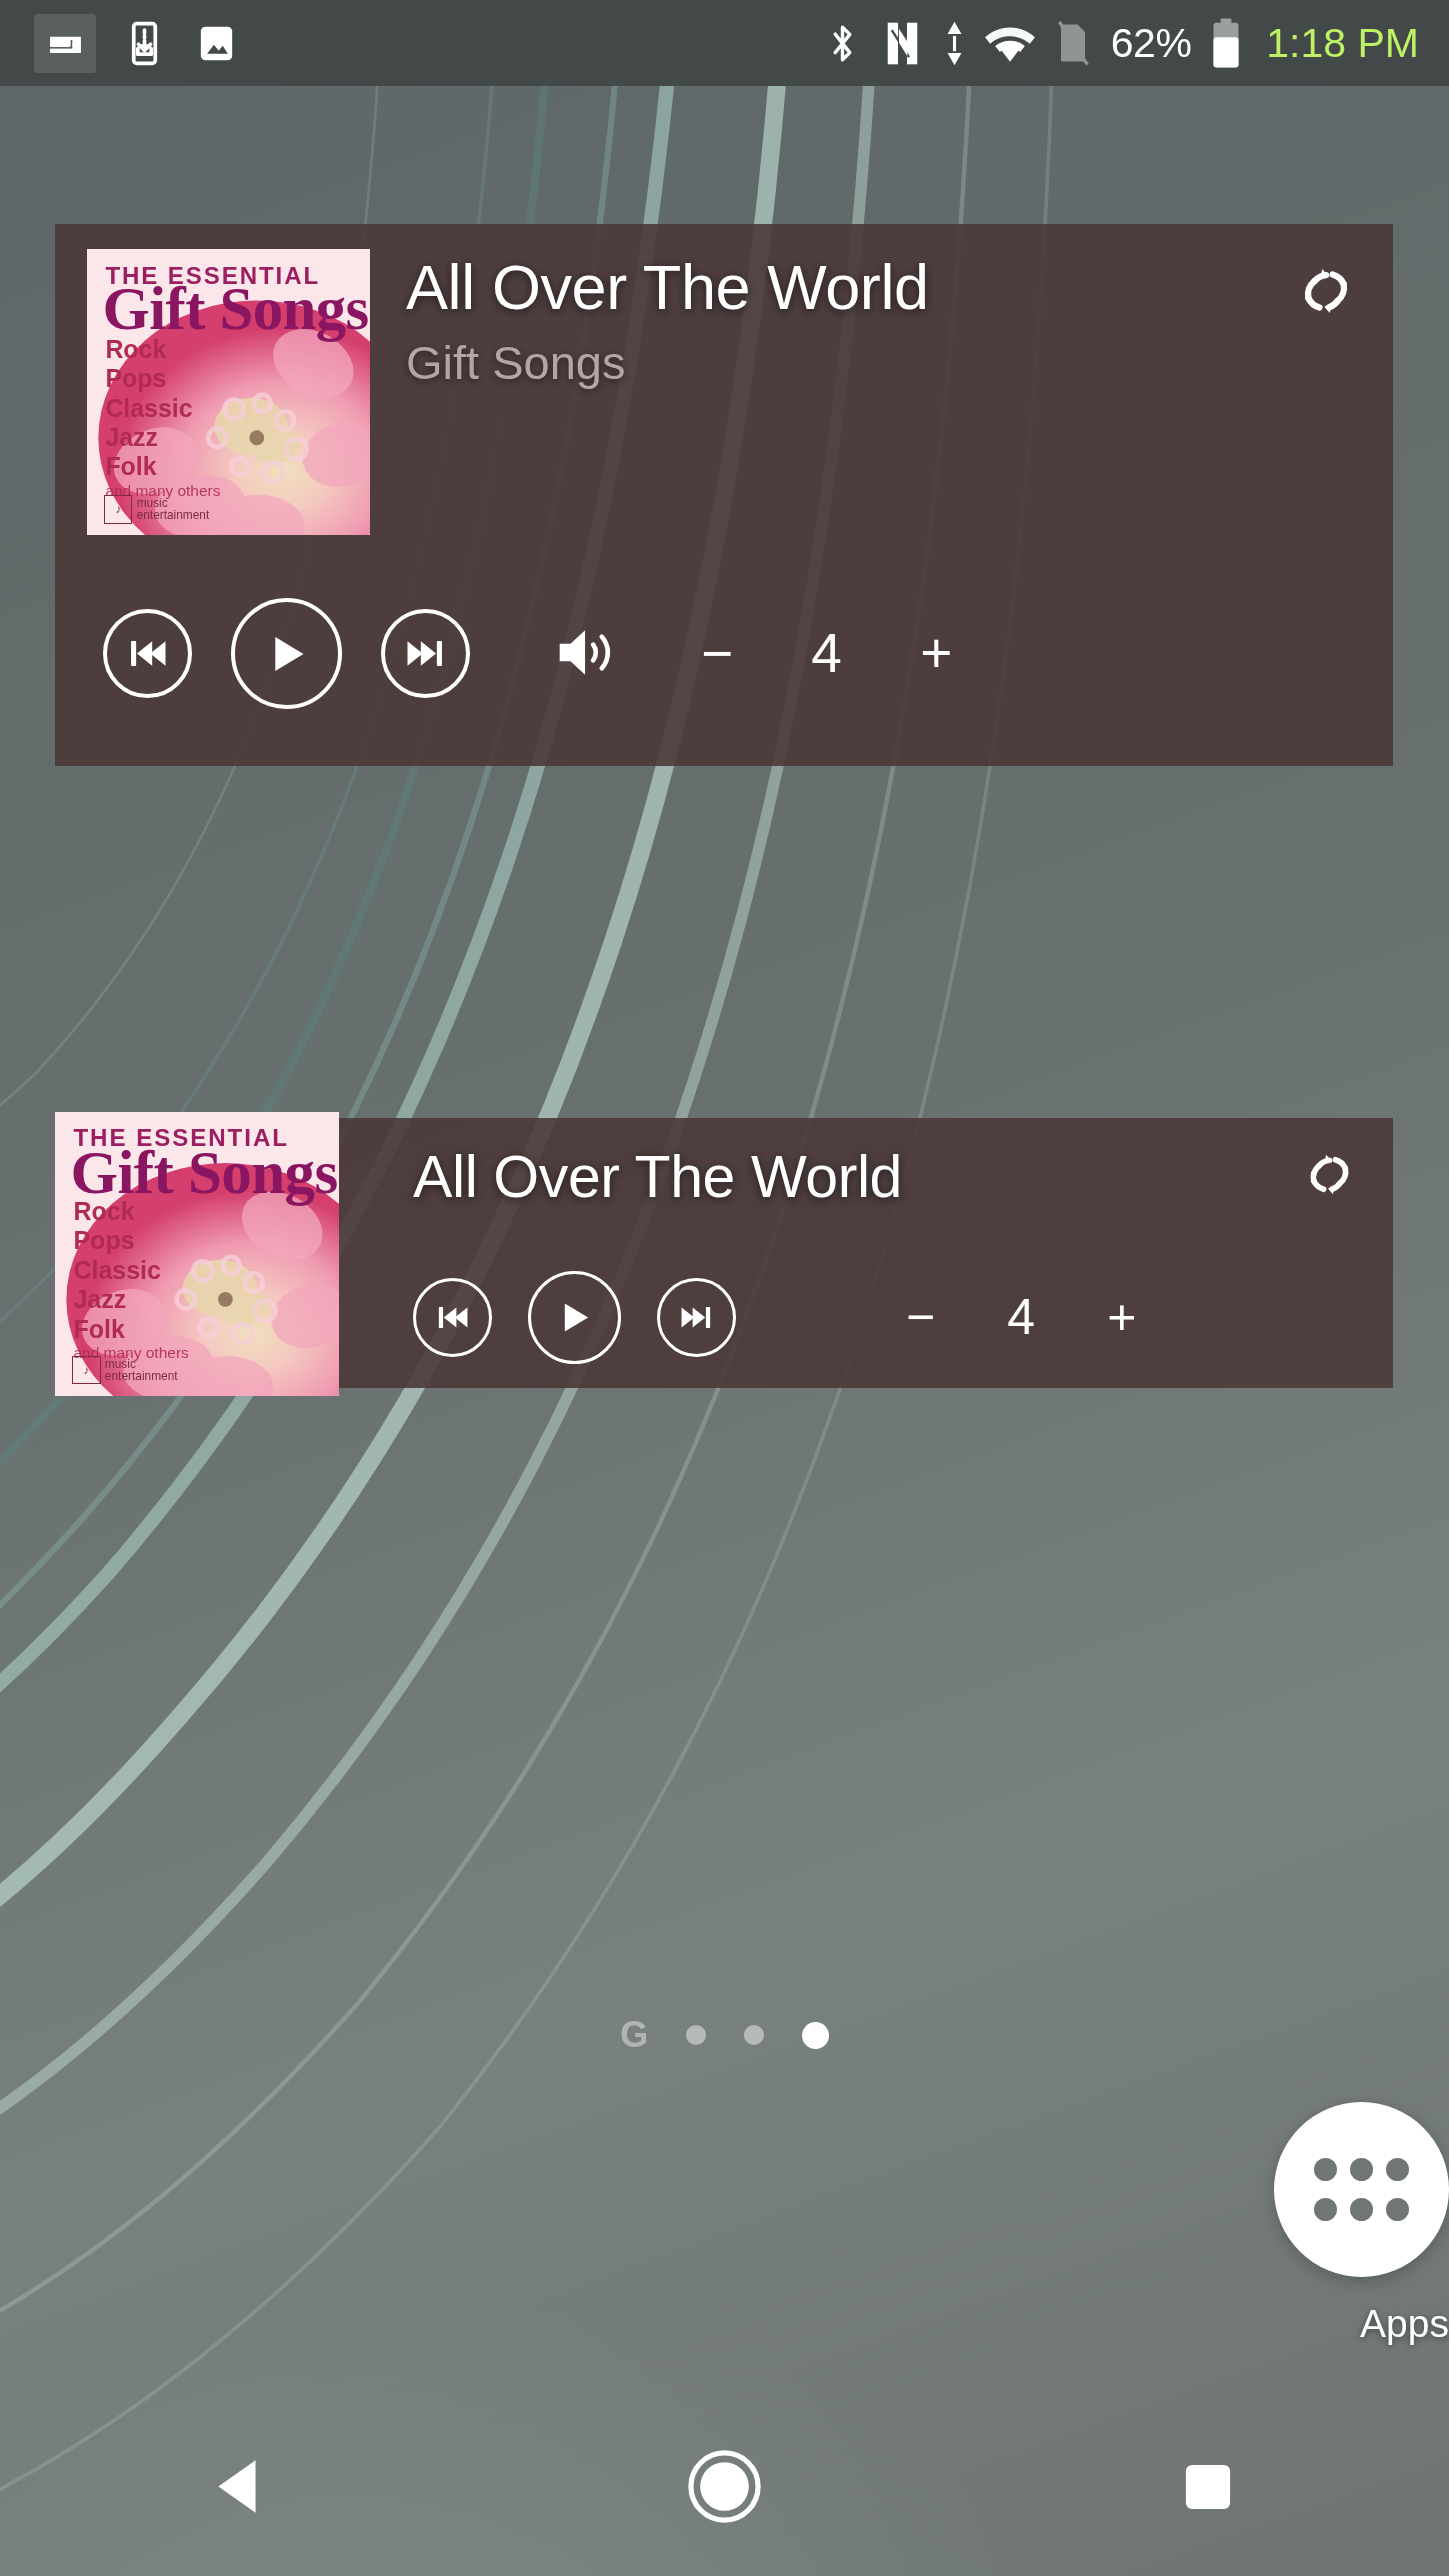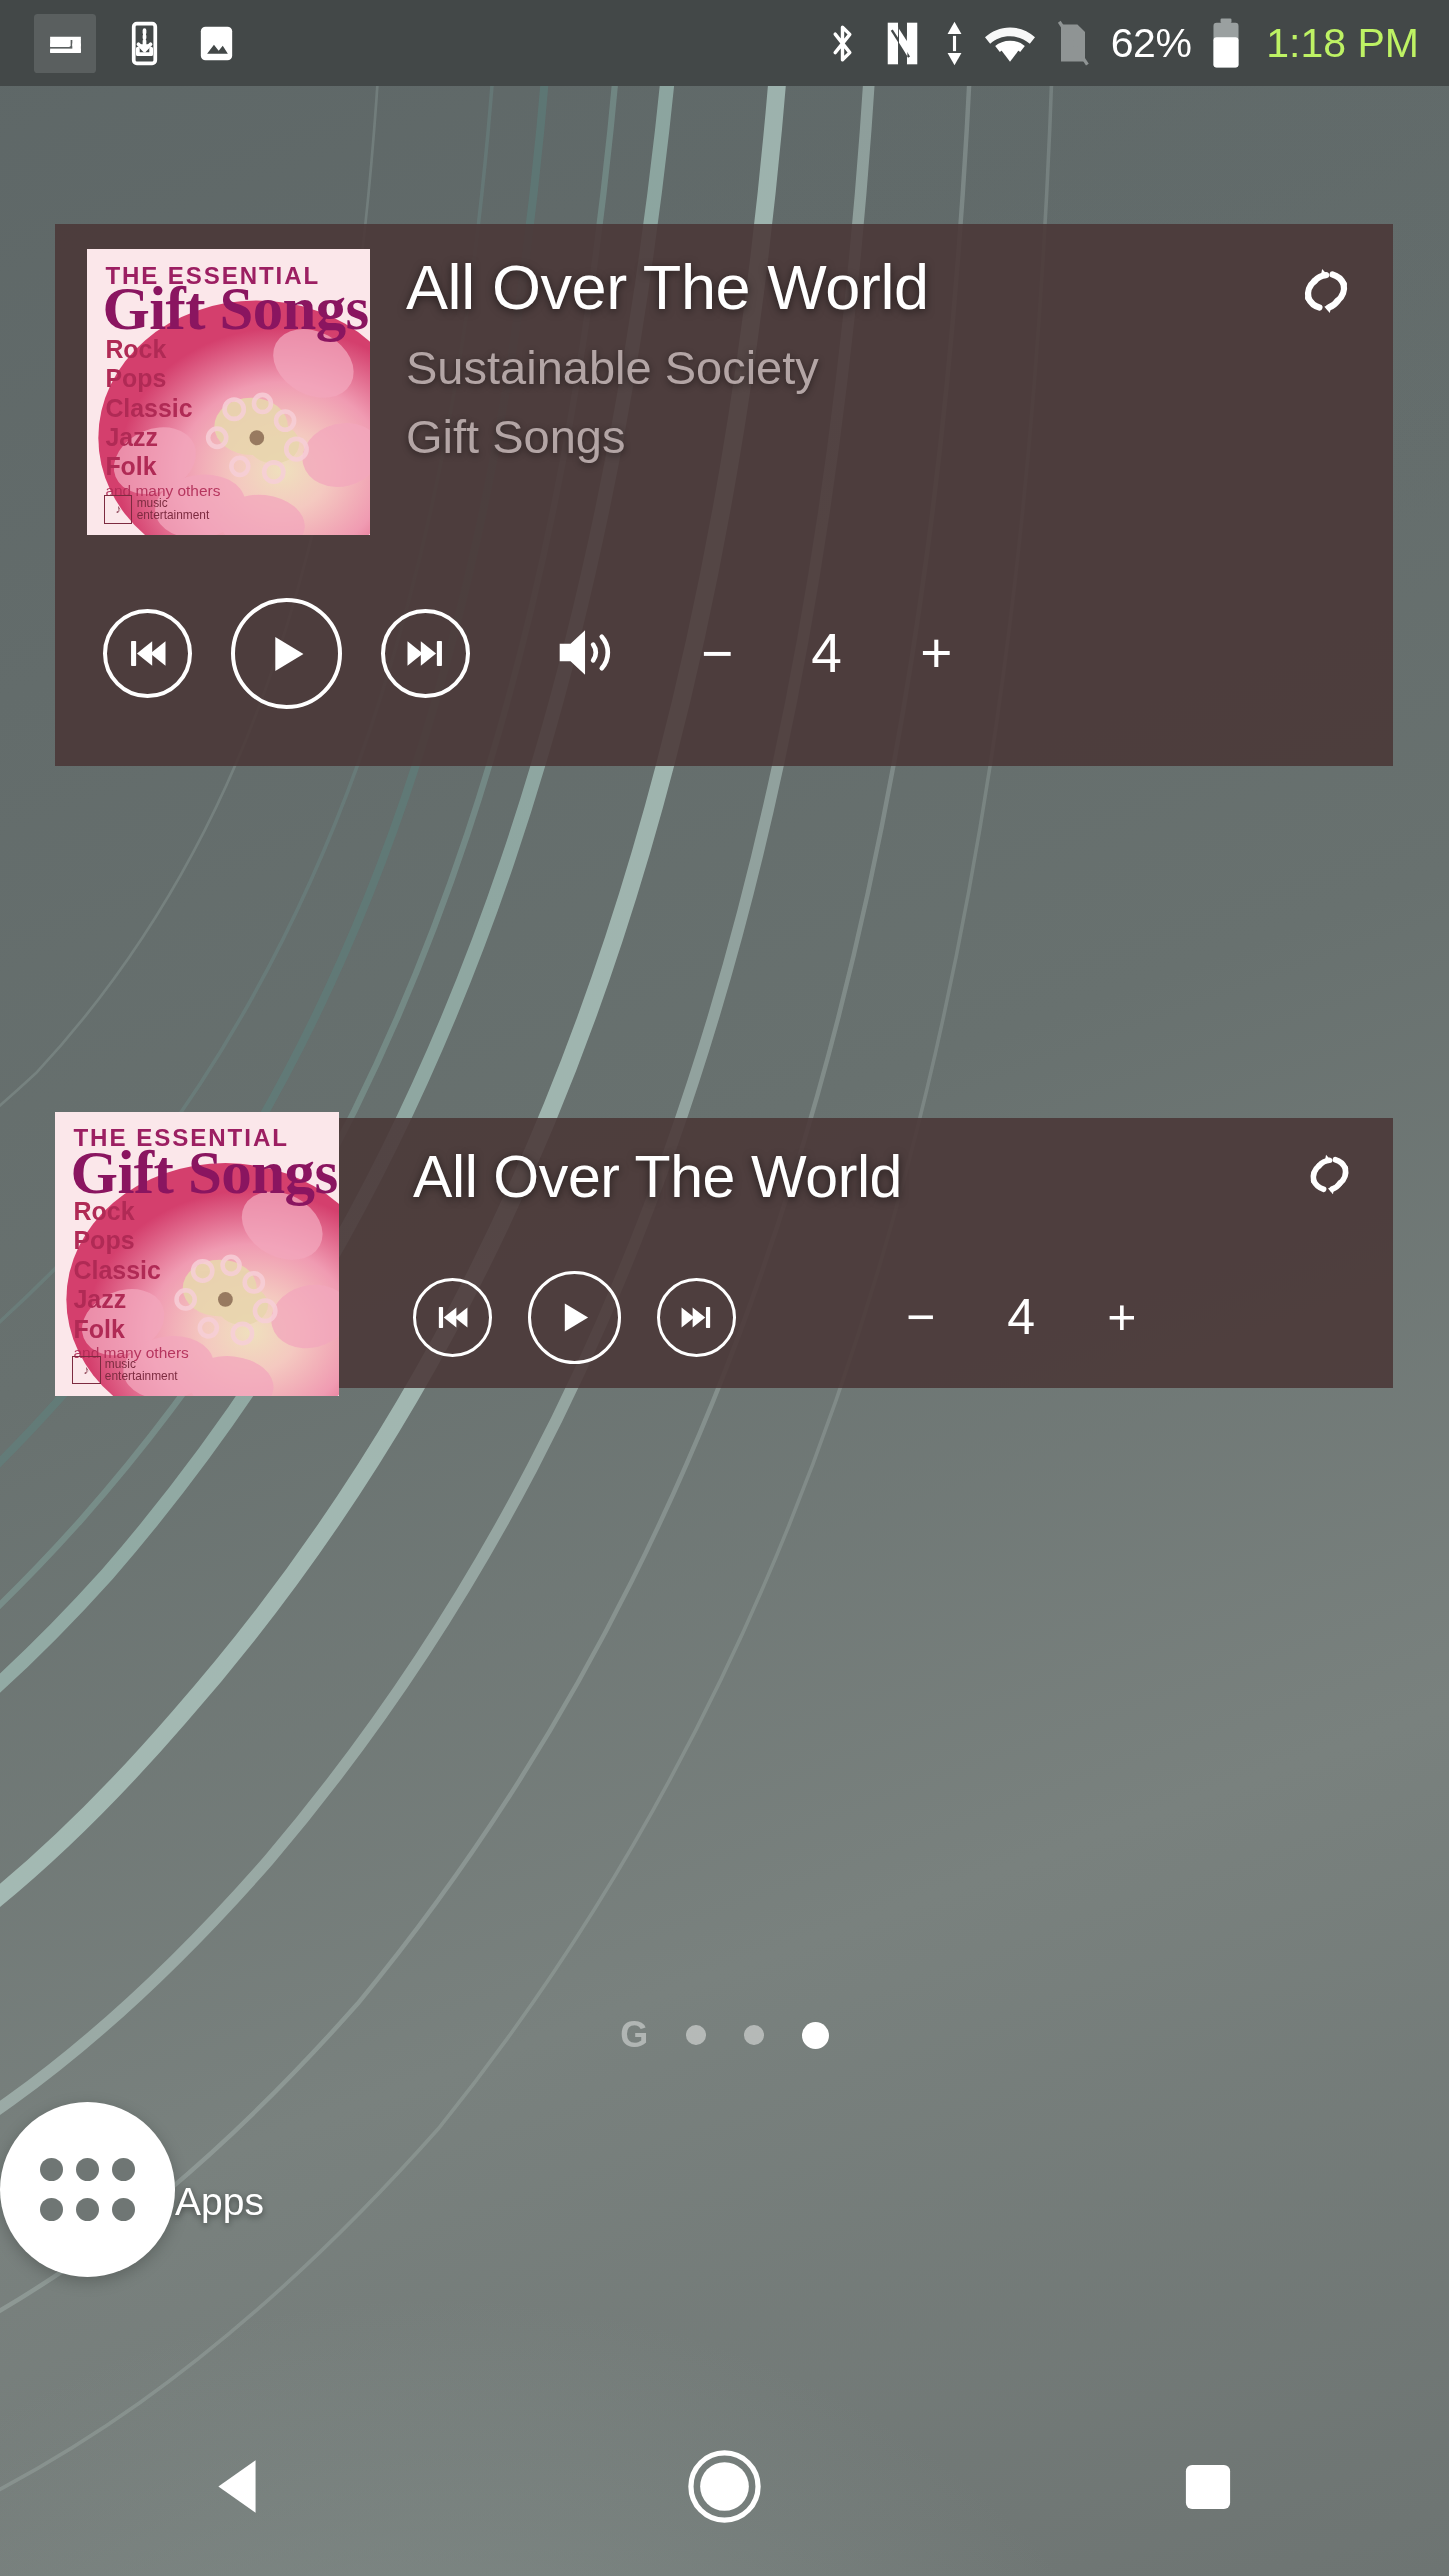--- a/index.html
+++ b/index.html
@@ -166,21 +166,21 @@
     color:rgba(255,255,255,0.42); font-size:36px; font-weight:700;
     font-family:"Liberation Sans", sans-serif; line-height:1;
   }
   .dot{ width:19.7px; height:19.7px; border-radius:50%;
     background:rgba(255,255,255,0.45); }
   .dot.active{ background:#ffffff; width:27px; height:27px; }
 
   
   #apps{
     position:absolute; left:0; right:0; top:2102px;
-    display:flex; flex-direction:row; align-items:center;
+    display:flex; flex-direction:column; align-items:flex-end;
     z-index:20;
   }
   #apps .circle{
     width:175px; height:175px; border-radius:50%;
     background:#ffffff;
     display:grid; grid-template-columns:repeat(3,1fr);
     grid-template-rows:repeat(2,1fr);
     align-items:center; justify-items:center;
     padding:47px 34px;
     box-shadow:0 4.5px 16px rgba(0,0,0,0.22);
@@ -352,21 +352,20 @@
         <span>
           <span style="display:block">music</span>
           <span style="display:block">entertainment</span>
         </span>
       </div>
     </div>
   </div>
 
   <div class="meta">
     <div class="track-title-lg">All Over The World</div>
-    <div class="track-artist-lg">Sustainable Society</div>
     <div class="track-album-lg">Gift Songs</div>
   </div>
 
   <div class="repeat">
     <svg width="66" height="66" viewBox="0 0 24 24" fill="none" stroke="#ffffff" stroke-width="2.3" stroke-linecap="round" stroke-linejoin="round">
       <path d="M7.8 8.4A6.3 6.3 0 0 1 12 6.2"></path>
       <path d="M5.6 14.6A6.3 6.3 0 0 0 9.6 18.0"></path>
       <path d="M5.6 14.6a6.3 6.3 0 0 1 2.2-6.2"></path>
       <polygon points="10.6,4.0 12.6,6.3 9.9,7.6" fill="#ffffff" stroke="none"></polygon>
       <path d="M16.2 15.6A6.3 6.3 0 0 0 18.4 9.4"></path>

